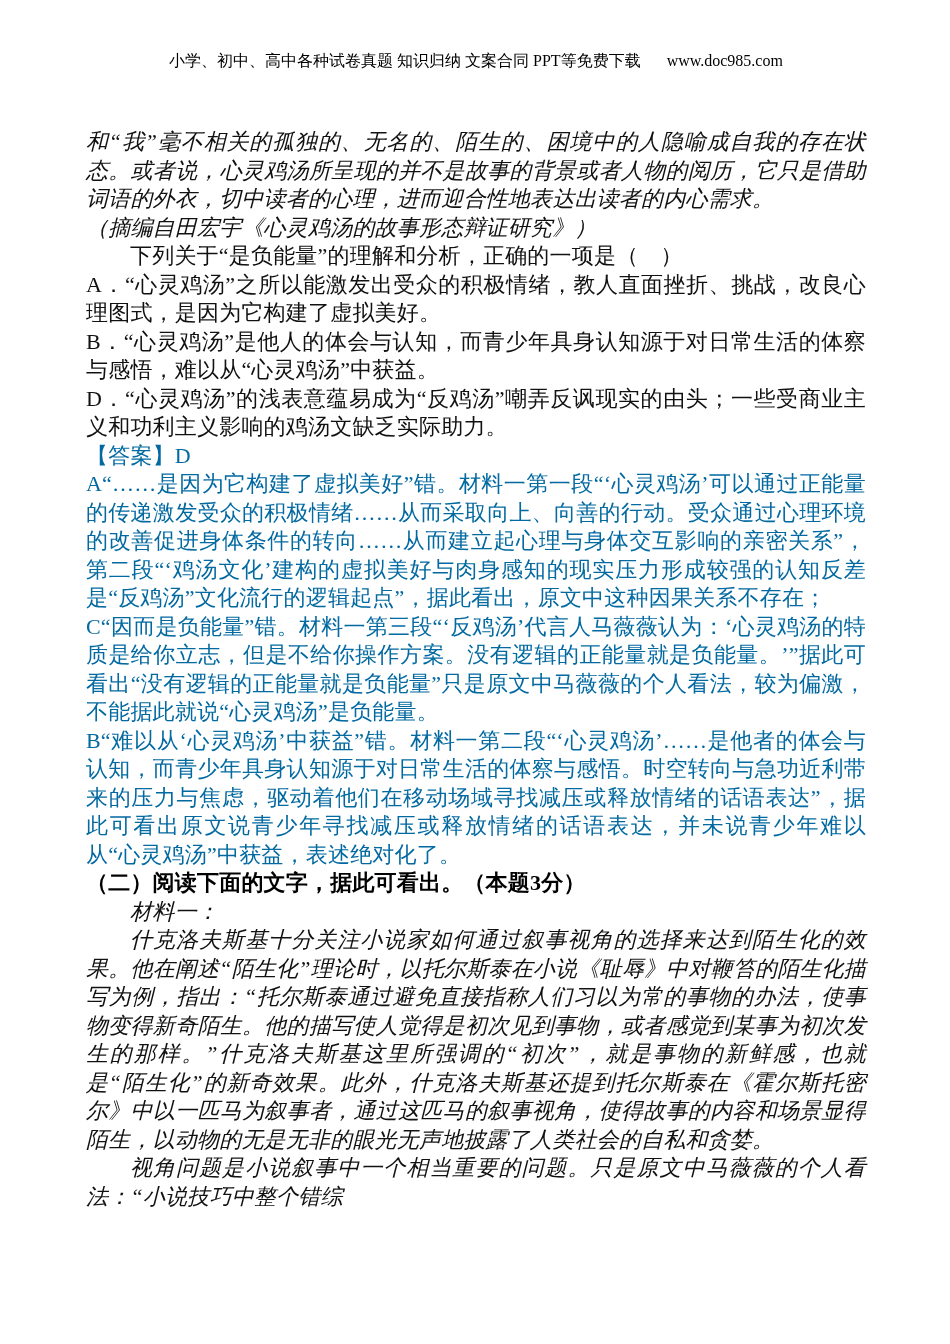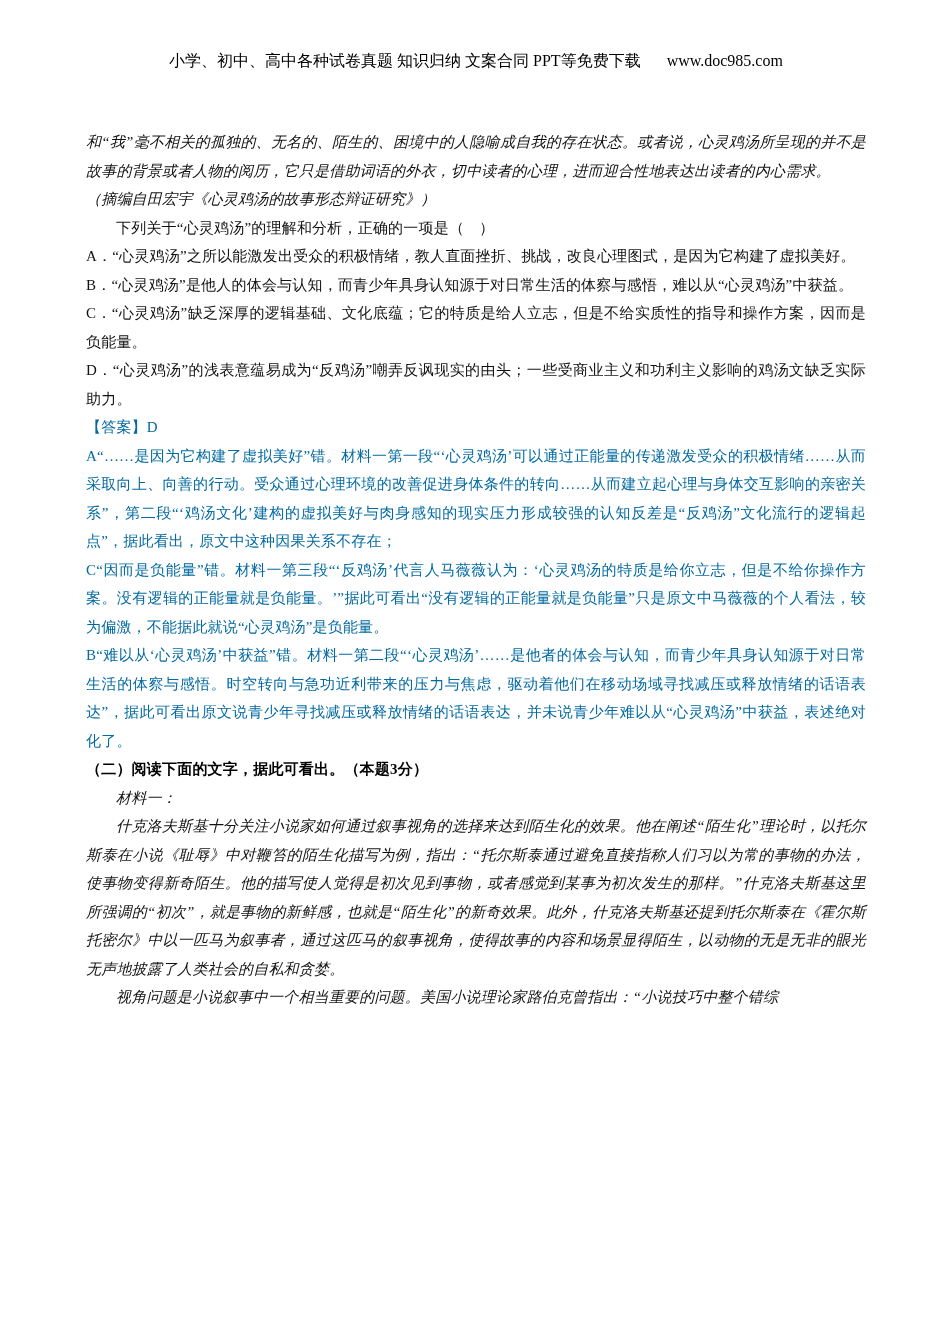--- a/index.html
+++ b/index.html
@@ -24,21 +24,21 @@
     line-height: 22px;
     color: #000000;
     margin-bottom: 56px;
     white-space: nowrap;
   }
   .doc-header .url {
     margin-left: 26px;
   }
   .content p {
     margin: 0;
-    font-size: 15px;
+    font-size: 22px;
     line-height: 28.5px;
     text-align: justify;
     letter-spacing: 0.2px;
   }
   .kai {
     font-style: italic; 
   }
   .right {
     text-align: right;
   }
@@ -64,42 +64,41 @@
   <div class="doc-header">
     <span>小学、初中、高中各种试卷真题 知识归纳 文案合同 PPT等免费下载</span><span class="url">www.doc985.com</span>
   </div>
 
   <div class="content">
 
     <p class="kai">和“我”毫不相关的孤独的、无名的、陌生的、困境中的人隐喻成自我的存在状态。或者说，心灵鸡汤所呈现的并不是故事的背景或者人物的阅历，它只是借助词语的外衣，切中读者的心理，进而迎合性地表达出读者的内心需求。</p>
 
     <p class="kai right">（摘编自田宏宇《心灵鸡汤的故事形态辩证研究》）</p>
 
-    <p class="indent">下列关于“心灵鸡汤”的理解和分析，正确的一项是（　）</p>
+    <p class="indent">下列关于“是负能量”的理解和分析，正确的一项是（　）</p>
 
     <p><span>A．</span><span>“心灵鸡汤”之所以能激发出受众的积极情绪，教人直面挫折、挑战，改良心理图式，是因为它构建了虚拟美好。</span></p>
 
     <p><span>B．</span><span>“心灵鸡汤”是他人的体会与认知，而青少年具身认知源于对日常生活的体察与感悟，难以从“心灵鸡汤”中获益。</span></p>
 
-    <p><span>C．</span><span>“心灵鸡汤”缺乏深厚的逻辑基础、文化底蕴；它的特质是给人立志，但是不给实质性的指导和操作方案，因而是负能量。</span></p>
 
     <p><span>D．</span><span>“心灵鸡汤”的浅表意蕴易成为“反鸡汤”嘲弄反讽现实的由头；一些受商业主义和功利主义影响的鸡汤文缺乏实际助力。</span></p>
 
     <p class="red"><span>【答案】</span><span>D</span></p>
 
 
     <p class="red">A“……是因为它构建了虚拟美好”错。材料一第一段“‘心灵鸡汤’可以通过正能量的传递激发受众的积极情绪……从而采取向上、向善的行动。受众通过心理环境的改善促进身体条件的转向……从而建立起心理与身体交互影响的亲密关系”，第二段“‘鸡汤文化’建构的虚拟美好与肉身感知的现实压力形成较强的认知反差是“反鸡汤”文化流行的逻辑起点”，据此看出，原文中这种因果关系不存在；</p>
 
     <p class="red">C“因而是负能量”错。材料一第三段“‘反鸡汤’代言人马薇薇认为：‘心灵鸡汤的特质是给你立志，但是不给你操作方案。没有逻辑的正能量就是负能量。’”据此可看出“没有逻辑的正能量就是负能量”只是原文中马薇薇的个人看法，较为偏激，不能据此就说“心灵鸡汤”是负能量。</p>
 
     <p class="red">B“难以从‘心灵鸡汤’中获益”错。材料一第二段“‘心灵鸡汤’……是他者的体会与认知，而青少年具身认知源于对日常生活的体察与感悟。时空转向与急功近利带来的压力与焦虑，驱动着他们在移动场域寻找减压或释放情绪的话语表达”，据此可看出原文说青少年寻找减压或释放情绪的话语表达，并未说青少年难以从“心灵鸡汤”中获益，表述绝对化了。</p>
 
 
     <p class="section-title">（二）阅读下面的文字，据此可看出。（本题3分）</p>
 
     <p class="kai indent">材料一：</p>
 
     <p class="kai indent">什克洛夫斯基十分关注小说家如何通过叙事视角的选择来达到陌生化的效果。他在阐述“陌生化”理论时，以托尔斯泰在小说《耻辱》中对鞭笞的陌生化描写为例，指出：“托尔斯泰通过避免直接指称人们习以为常的事物的办法，使事物变得新奇陌生。他的描写使人觉得是初次见到事物，或者感觉到某事为初次发生的那样。”什克洛夫斯基这里所强调的“初次”，就是事物的新鲜感，也就是“陌生化”的新奇效果。此外，什克洛夫斯基还提到托尔斯泰在《霍尔斯托密尔》中以一匹马为叙事者，通过这匹马的叙事视角，使得故事的内容和场景显得陌生，以动物的无是无非的眼光无声地披露了人类社会的自私和贪婪。</p>
 
-    <p class="kai indent">视角问题是小说叙事中一个相当重要的问题。美国小说理论家路伯克曾指出：“小说技巧中整个错综</p>
+    <p class="kai indent">视角问题是小说叙事中一个相当重要的问题。只是原文中马薇薇的个人看法：“小说技巧中整个错综</p>
 
   </div>
 </div>
 
 </body></html>

